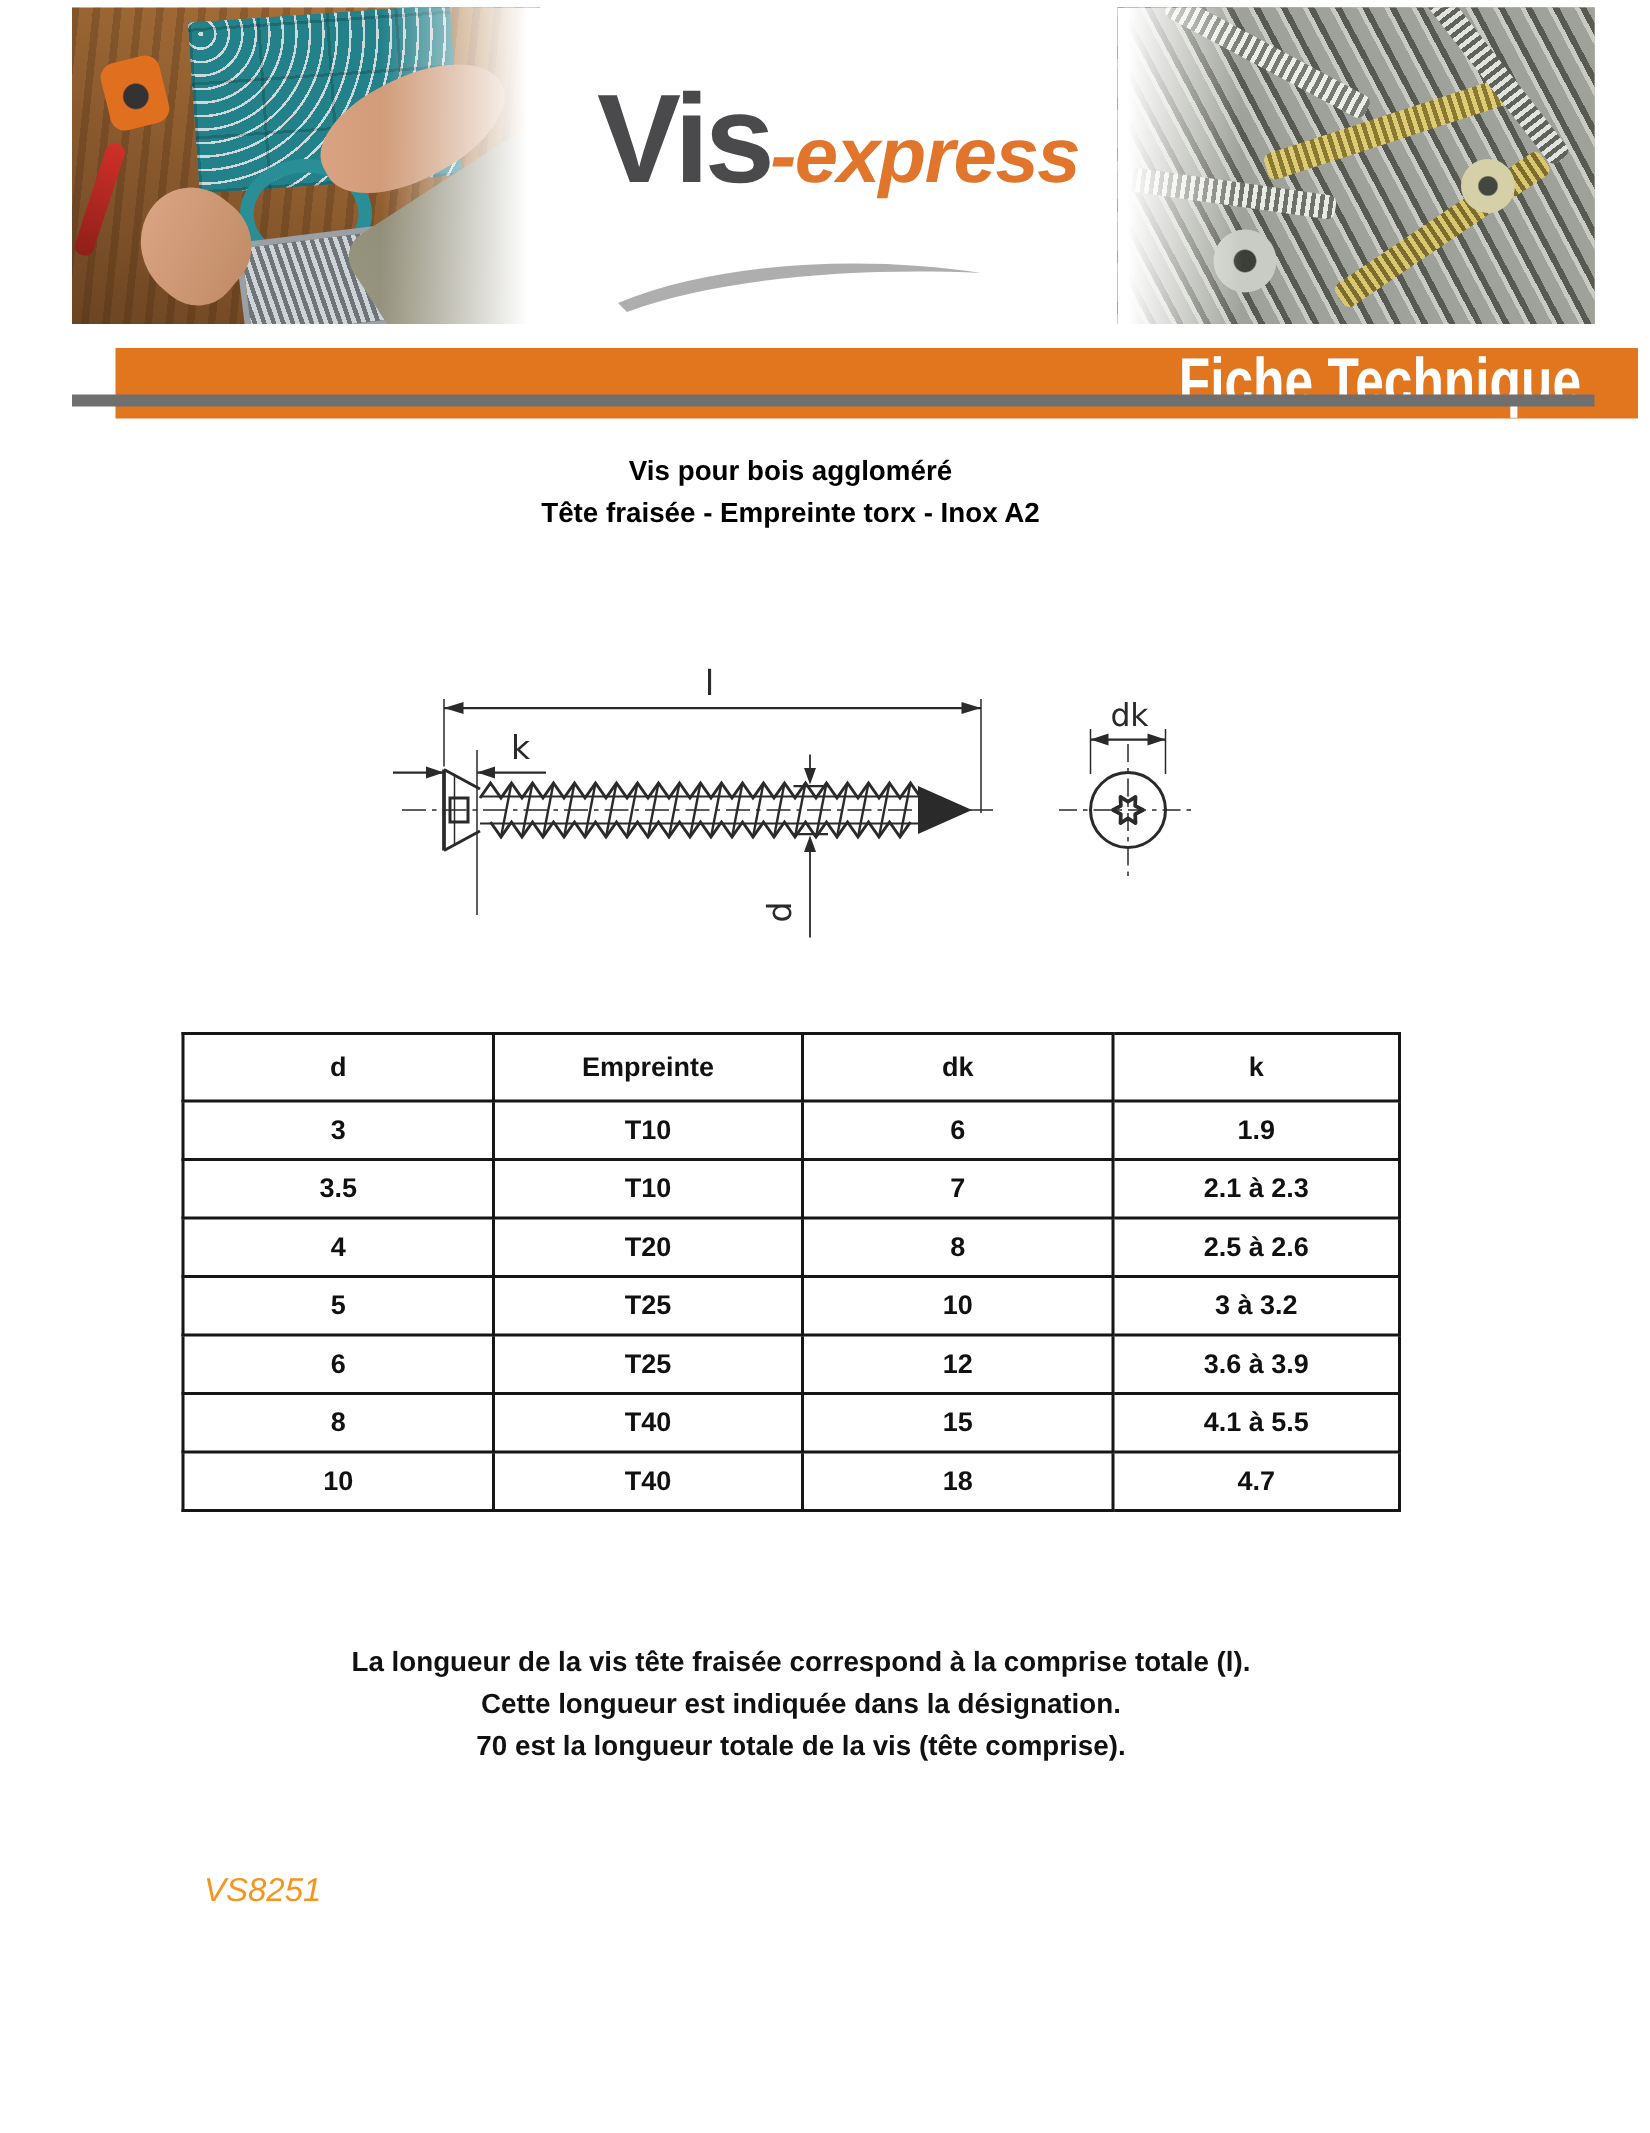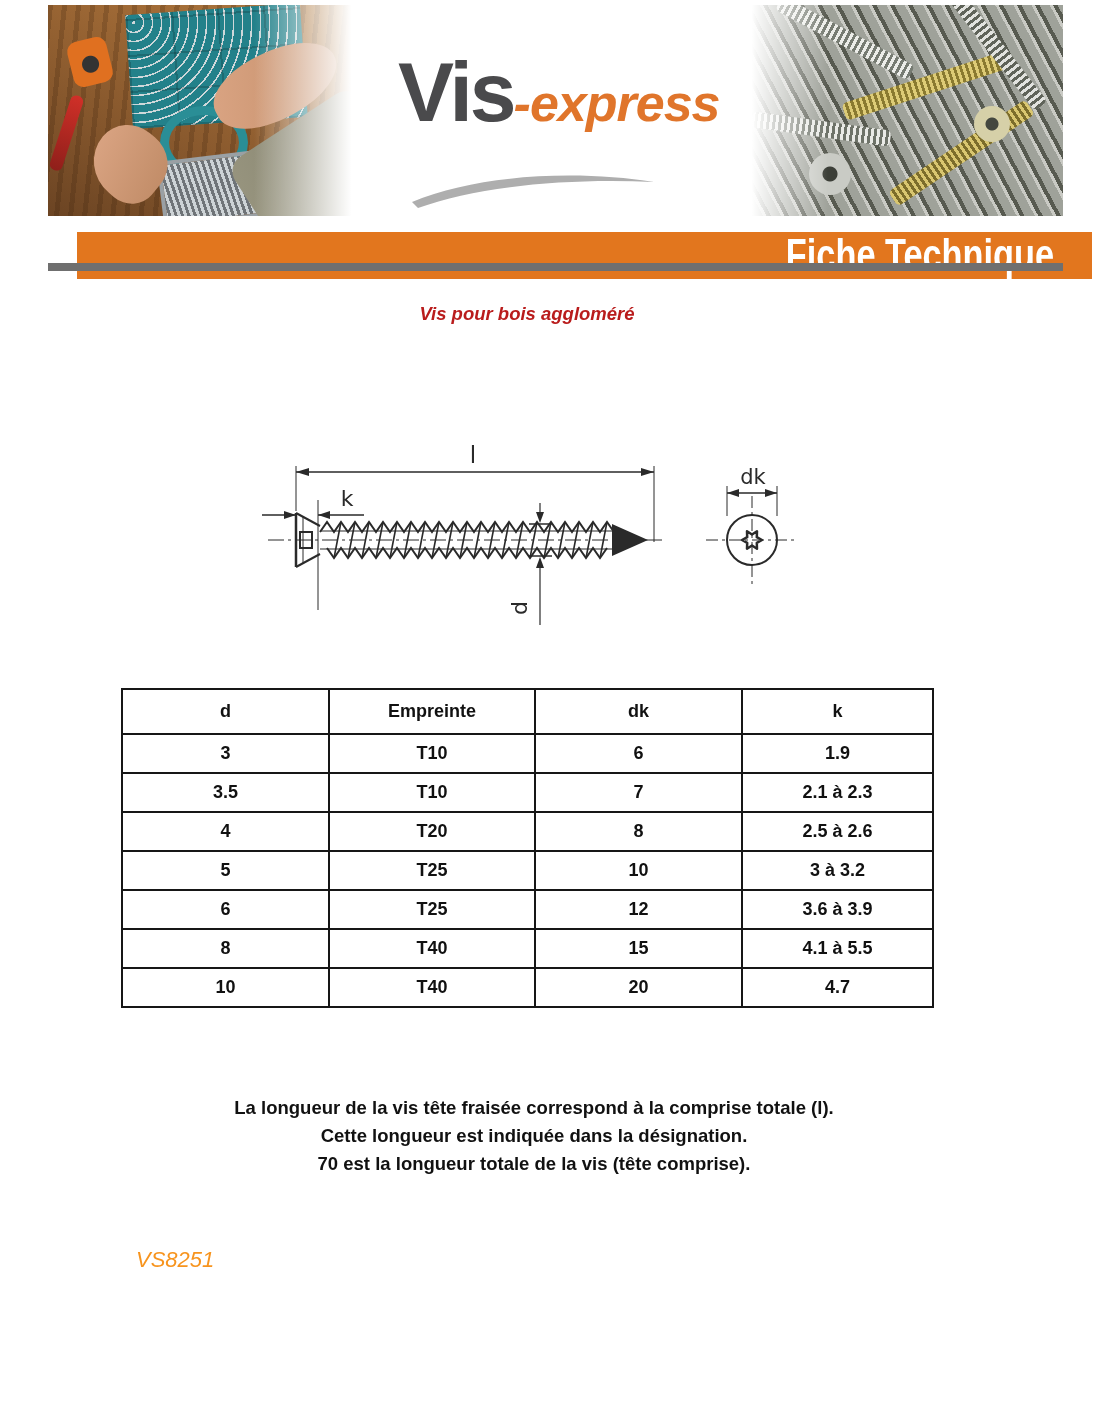--- a/index.html
+++ b/index.html
@@ -28,22 +28,22 @@
   #logo .brand2{font-size:52px;font-weight:bold;font-style:italic;color:#e0752b;letter-spacing:-1px;}
 
   
   #banner{left:48px;top:232px;width:1015px;height:47px;background:#e2761e;
           text-align:right;line-height:46px;margin-left:29px;}
   #banner .banner-text{display:inline-block;transform:scaleX(.78);transform-origin:center;
           color:#ffffff;font-weight:bold;font-size:44px;letter-spacing:0px;}
   #banner-shadow{left:48px;top:263px;width:1015px;height:8px;background:#6f6f6f;}
 
   
-  #title-block{left:0;top:300px;width:1054px;text-align:center;color:#b91c1c;
-               font-weight:bold;font-size:18.5px;line-height:27.5px;font-style:italic;}
+  #title-block{left:0;top:300px;width:1054px;text-align:center;color:#000000;
+               font-weight:bold;font-size:18.5px;line-height:27.5px;}
 
   
   #drawing{left:240px;top:440px;}
   #drawing text{font-family:"DejaVu Sans",sans-serif;fill:#2a2a2a;}
   #drawing .ln{stroke:#2a2a2a;fill:none;}
 
   
   #spec-table{position:absolute;left:121px;top:688px;width:811px;border-collapse:collapse;
               table-layout:fixed;}
   #spec-table th,#spec-table td{border:2px solid #161616;text-align:center;vertical-align:middle;
@@ -111,20 +111,21 @@
     <path d="M4,34 C70,6 170,2 246,14 C160,10 70,18 10,40 Z" fill="#aeaeae"></path>
   </svg>
 
   <div id="banner" class="abs">
     <span class="banner-text">Fiche Technique</span>
   </div>
   <div id="banner-shadow" class="abs"></div>
 
   <div id="title-block" class="abs">
     <div>Vis pour bois aggloméré</div>
+    <div>Tête fraisée - Empreinte torx - Inox A2</div>
   </div>
 
   <svg id="drawing" class="abs" width="590" height="210" viewBox="240 440 590 210">
 
     <path class="ln" d="M268,540 L664,540" stroke-width="1" stroke-dasharray="16 4 3 4"></path>
 
     <path class="ln" d="M296,466 L296,511" stroke-width="1"></path>
     <path class="ln" d="M654,466 L654,542" stroke-width="1"></path>
     <path class="ln" d="M296,472 L654,472" stroke-width="1.5"></path>
     <polygon points="296,472 309,468 309,476" fill="#2a2a2a"></polygon>
@@ -220,21 +221,21 @@
     </tr>
     <tr>
       <td>8</td>
       <td>T40</td>
       <td>15</td>
       <td>4.1 à 5.5</td>
     </tr>
     <tr>
       <td>10</td>
       <td>T40</td>
-      <td>20</td>
+      <td>18</td>
       <td>4.7</td>
     </tr>
   </tbody>
     </table>
 
   <div id="notes" class="abs">
     <div>La longueur de la vis tête fraisée correspond à la comprise totale (l).</div>
     <div>Cette longueur est indiquée dans la désignation.</div>
     <div>70 est la longueur totale de la vis (tête comprise).</div>
   </div>

